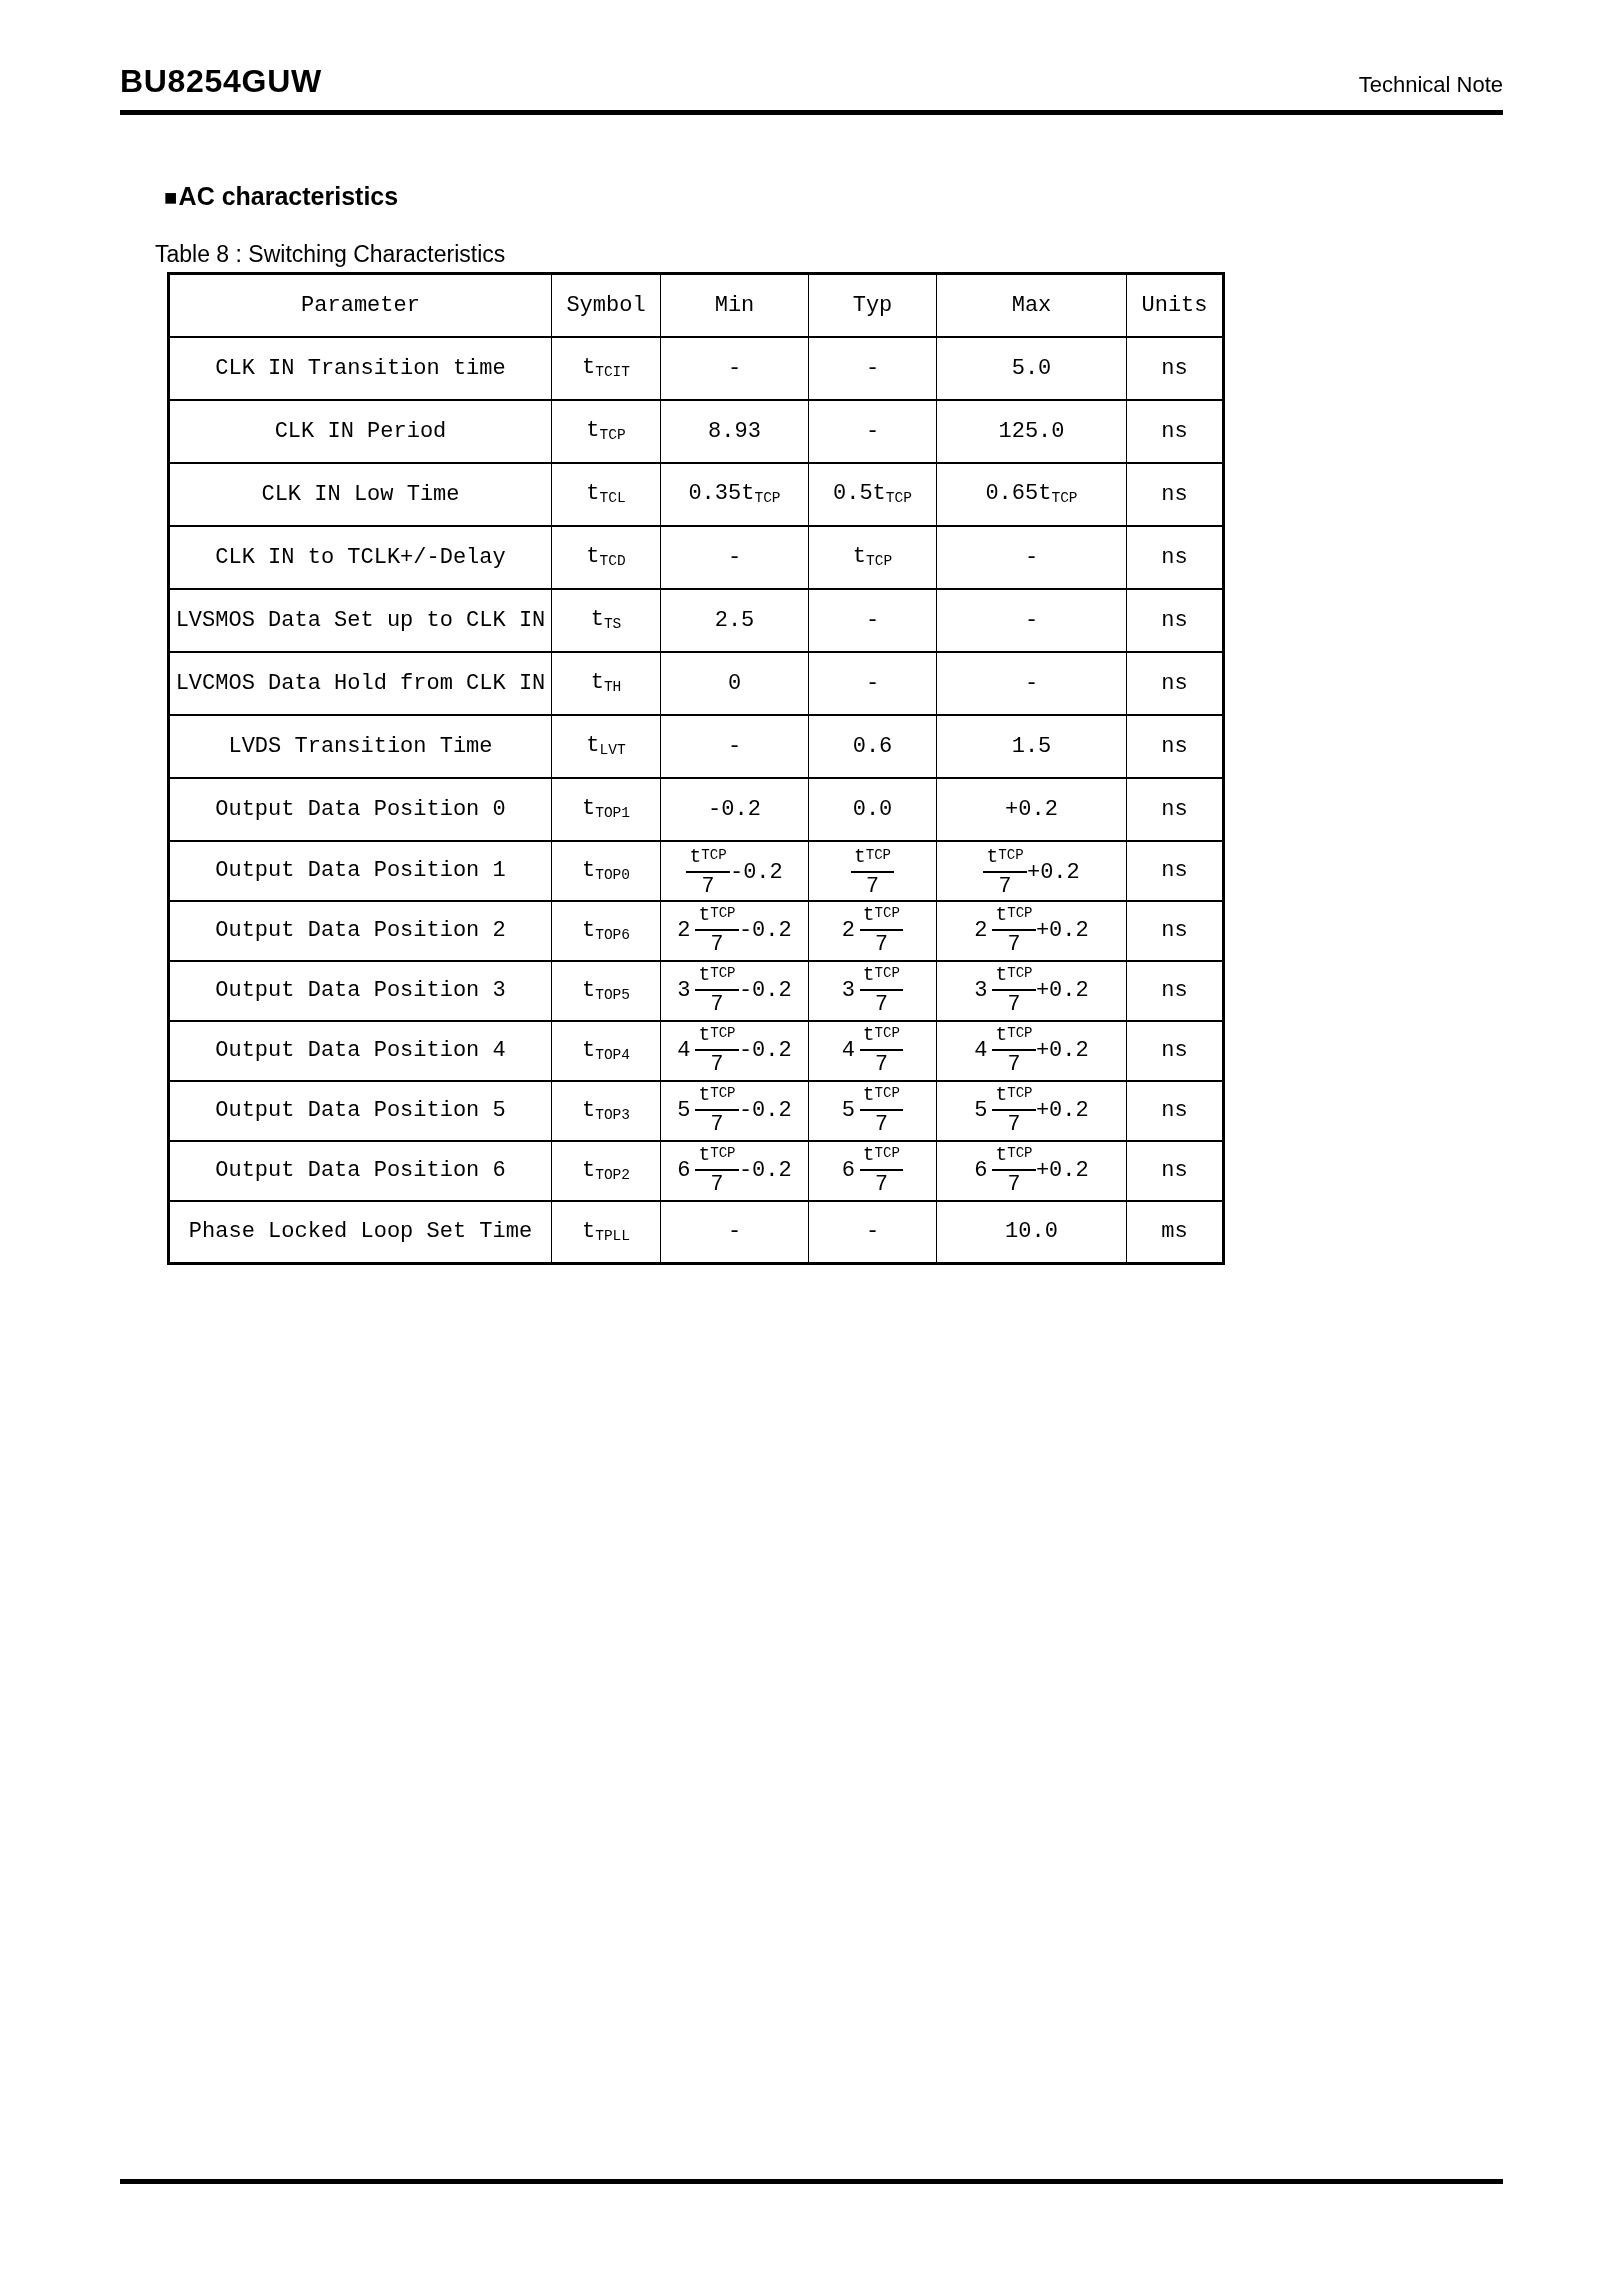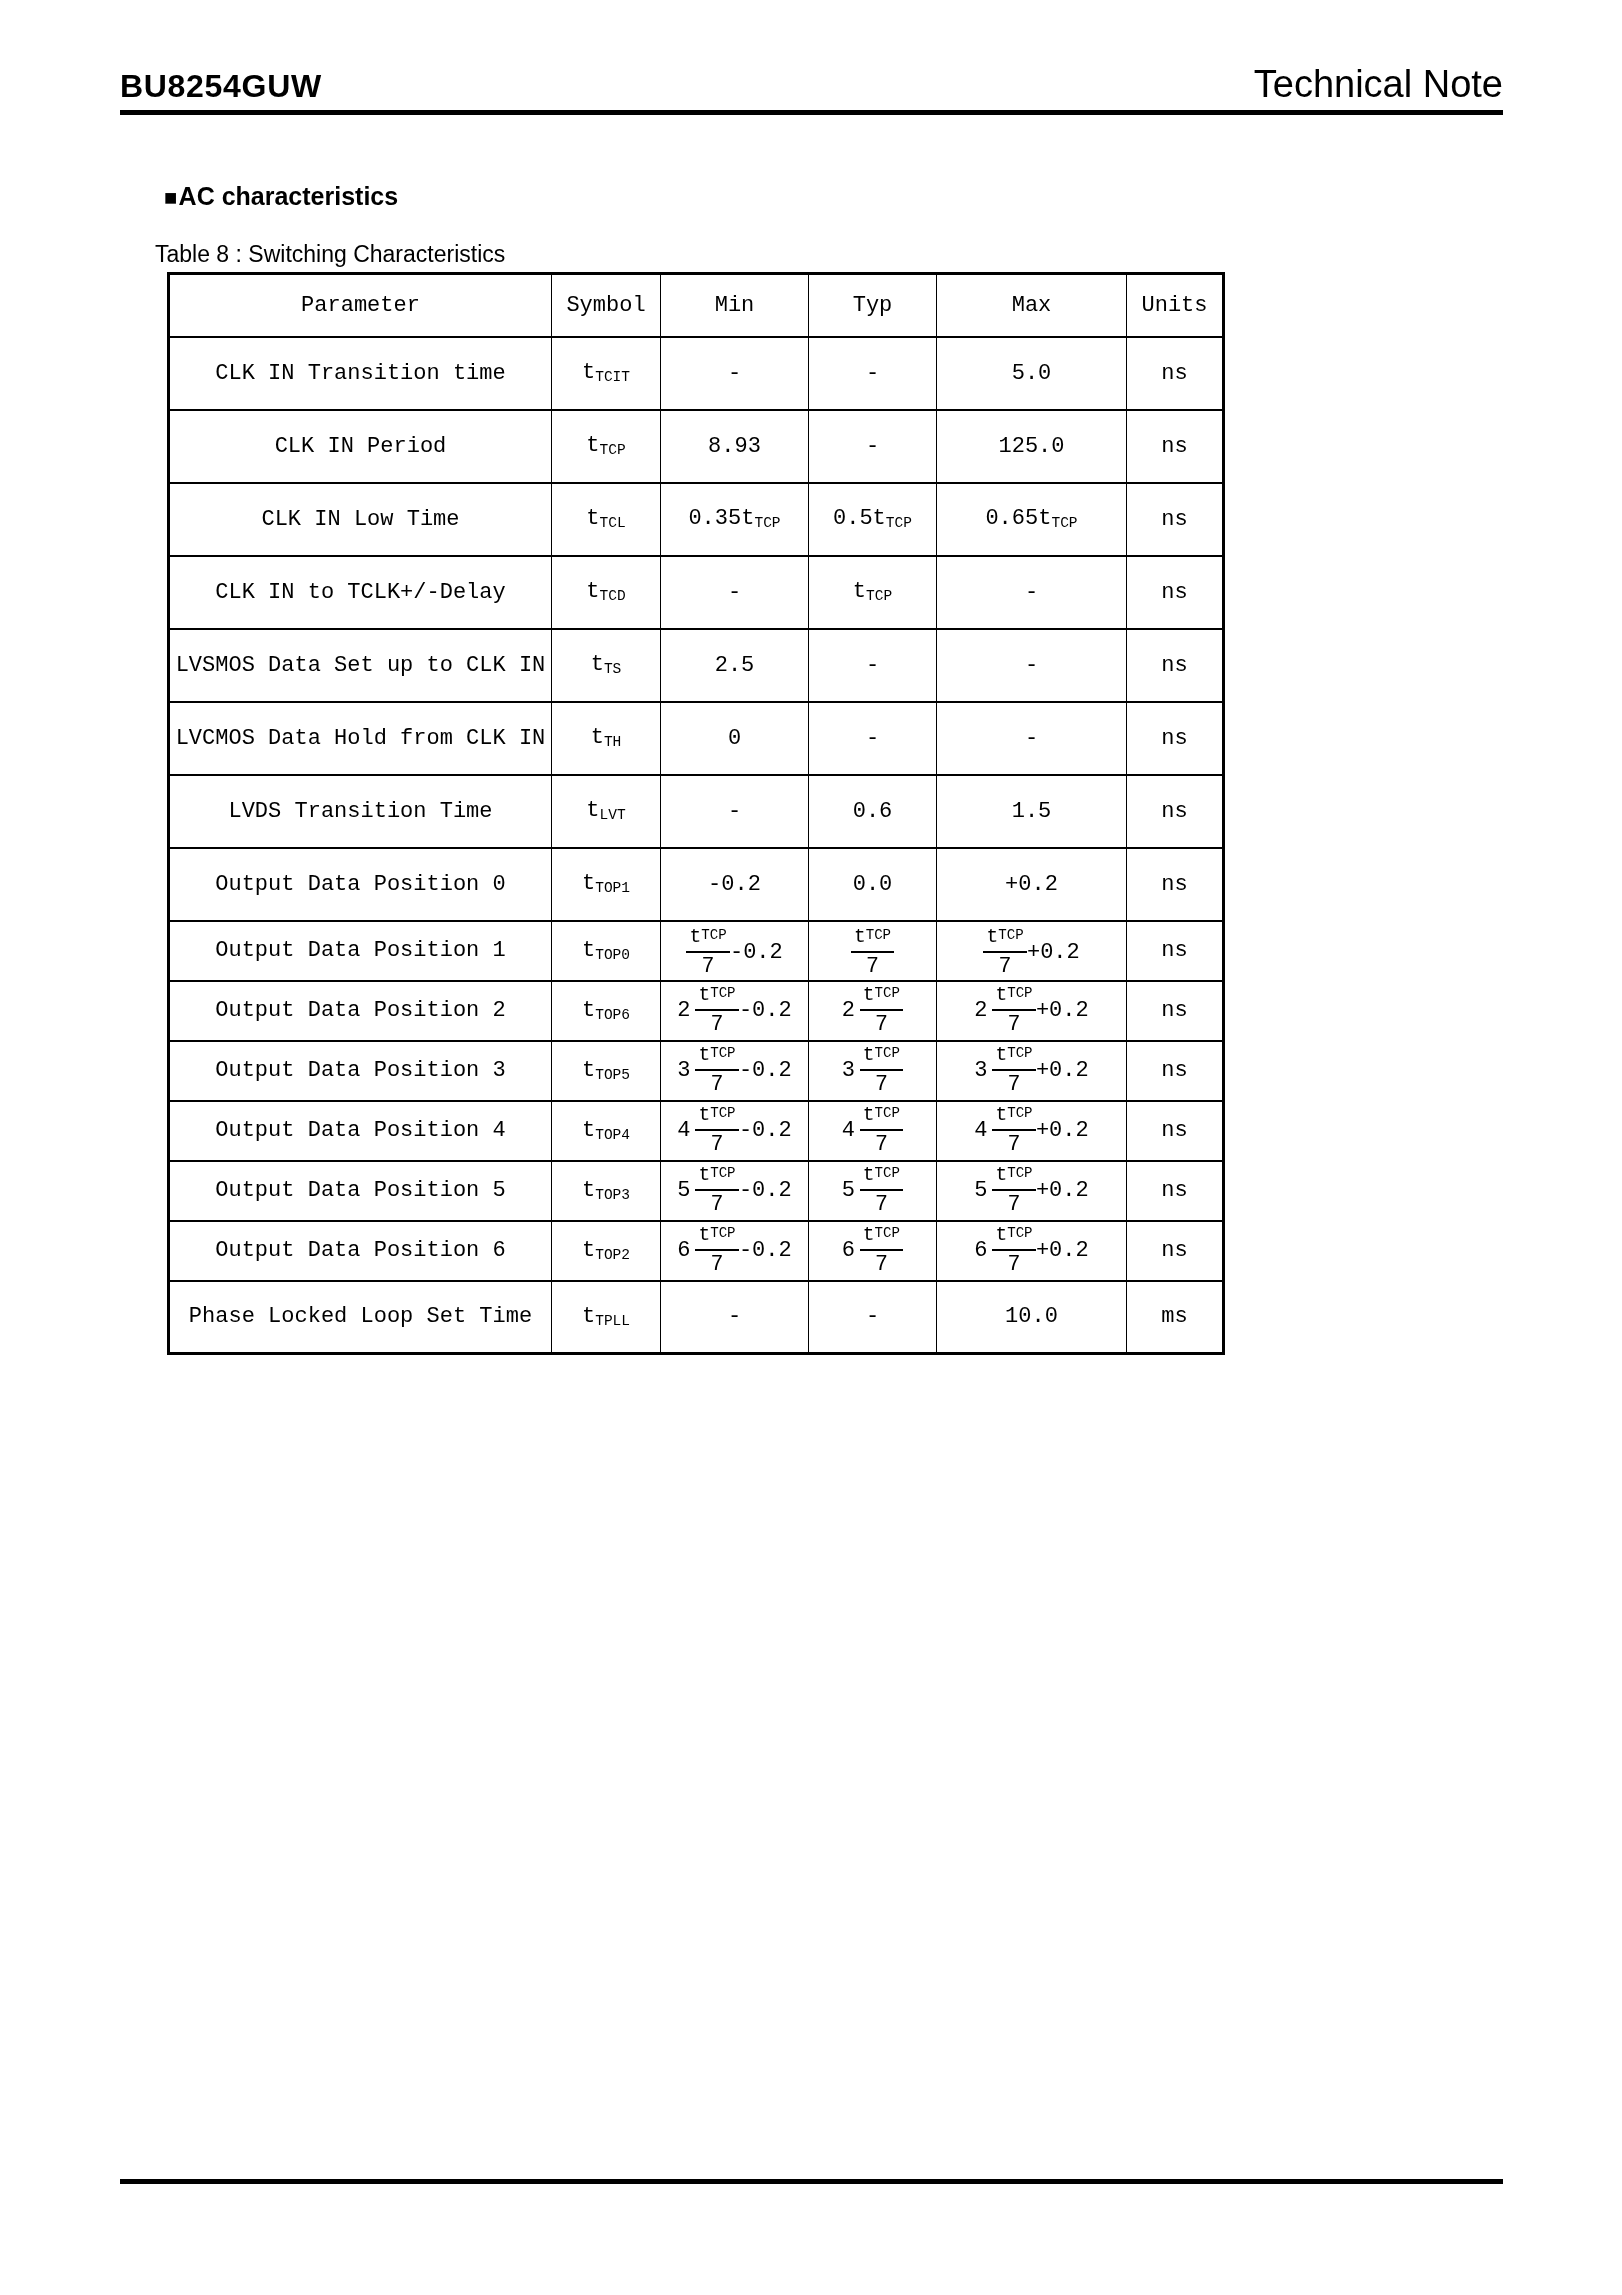--- a/index.html
+++ b/index.html
@@ -9,21 +9,21 @@
     position:relative; width:1622px; height:2295px; background:#ffffff; margin:0 auto;
     overflow:hidden;
   }
 
   
   .doc-header{
     position:absolute; left:120px; top:63px; width:1383px;
     display:flex; justify-content:space-between; align-items:baseline;gap:44px;
   }
   .product-title{ font-size:32px; font-weight:bold; letter-spacing:0.7px; }
-  .doc-type{ font-size:38px; font-weight:normal; }
+  .doc-type{ font-size:22px; font-weight:normal; }
   .header-rule{ position:absolute; left:120px; top:110px; width:1383px; height:5.2px; background:#000; }
 
   
   .section-heading{
     position:absolute; left:164px; top:182px;
     font-size:25px; font-weight:bold;
   }
   .section-heading .marker{ font-size:22px; margin-right:1.3px; }
   .table-caption{
     position:absolute; left:155px; top:241px;
@@ -40,21 +40,21 @@
   table.spec{ border:3.3px solid #000; }
   table.spec th, table.spec td{
     border:1.3px solid #000;
     border-top:2px solid #000; border-bottom:2px solid #000;
     text-align:center; vertical-align:middle;
     font-weight:normal;
     padding:0;
   }
   table.spec thead th{ border-bottom:2.6px solid #000; }
   table.spec thead tr{ height:63px; }
-  tr.plain-row{ height:73px; }
+  tr.plain-row{ height:63px; }
   tr.frac-row{ height:60px; }
   td.c-param{ text-align:left; padding-left:10.5px; }
 
   .sub{ font-size:0.66em; vertical-align:-0.22em; }
 
   
   .vcell{ display:inline-flex; align-items:center; justify-content:center; }
   .mult{ margin-right:4.6px; line-height:1; }
   .off{ line-height:1; }
   .frac{ display:inline-flex; flex-direction:column; align-items:center; }

